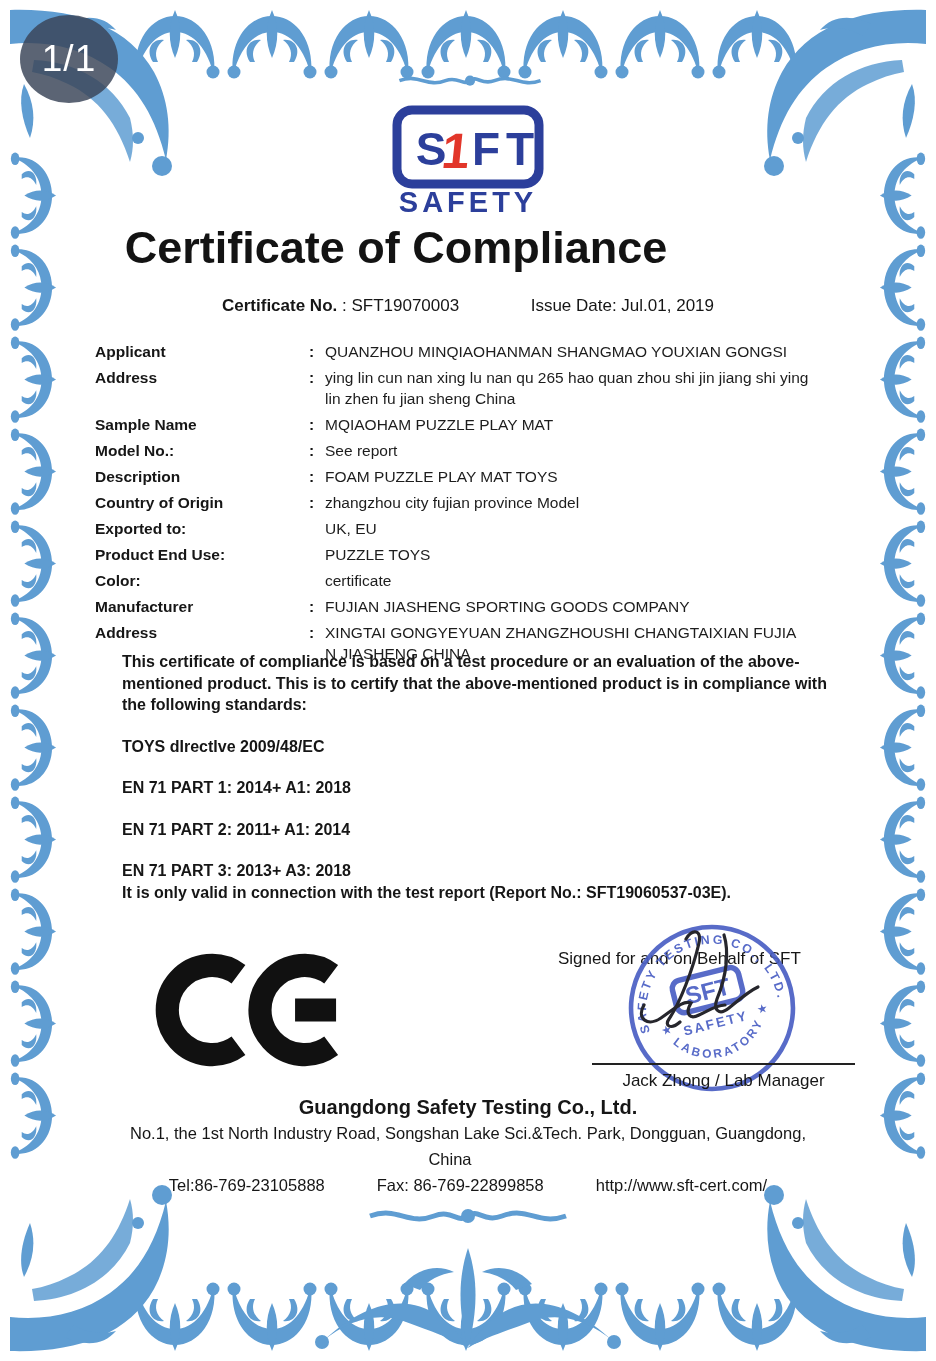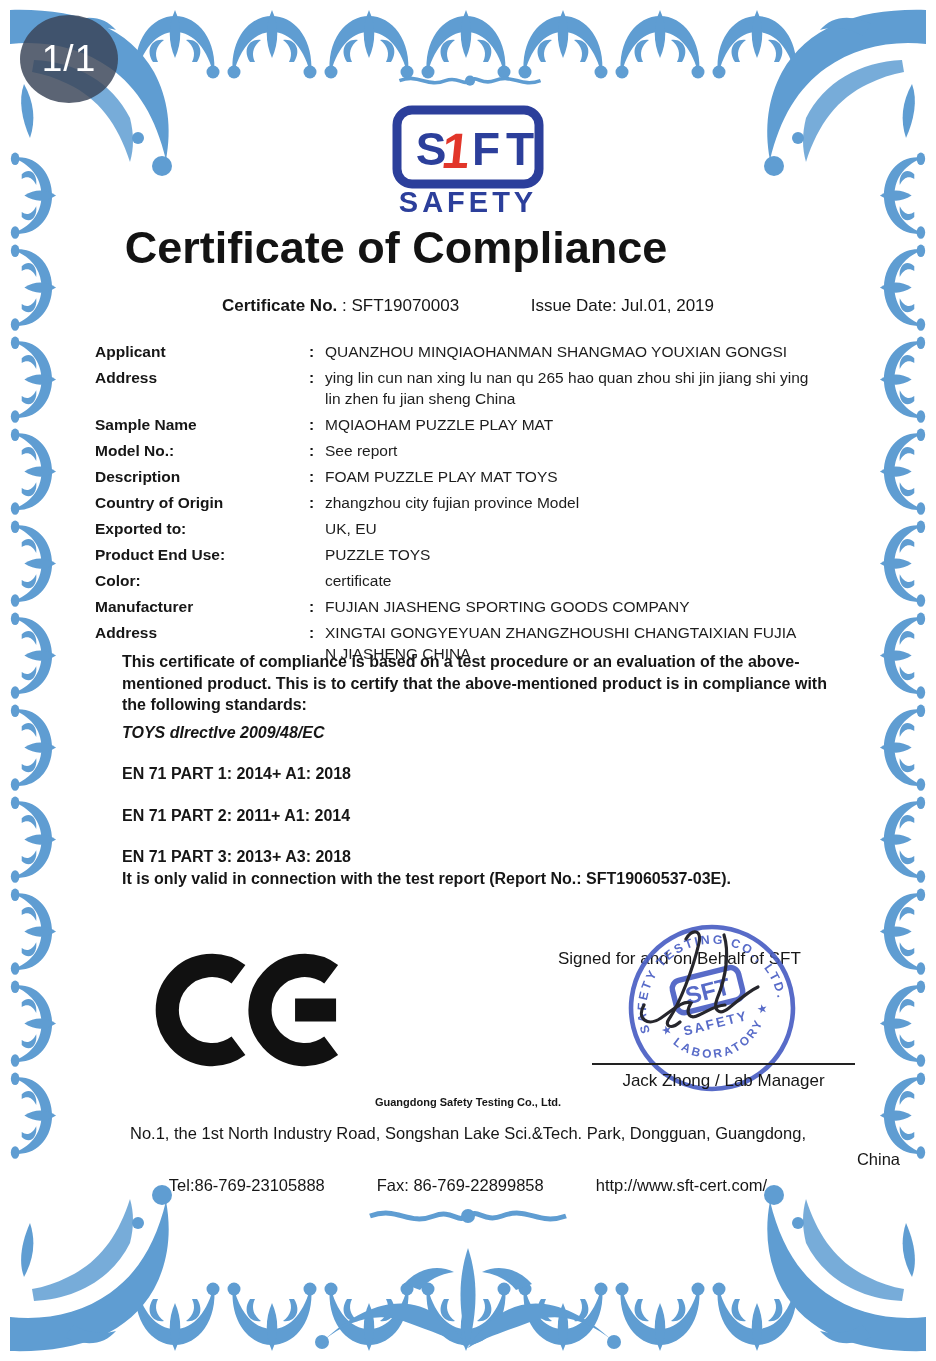--- a/index.html
+++ b/index.html
@@ -29,34 +29,34 @@
   
   #fields{left:95px;top:341px;width:760px;}
   .field-row{display:grid;grid-template-columns:214px 16px 530px;margin-bottom:5px;
     font-size:15.5px;line-height:21px;}
   .f-label{font-weight:700;}
   .f-sep{font-weight:700;}
   .f-value{white-space:pre-line;color:#1d1d1d;}
   
   #statement{left:122px;top:651px;width:712px;font-weight:700;font-size:16px;line-height:21.5px;}
   .std-line{margin-top:20px;font-size:16px;font-weight:700;}
-  .std-line:first-of-type{margin-top:6px;font-style:italic;}
+  .std-line:first-of-type{margin-top:20px;}
   #validity{font-size:16px;font-weight:700;}
   
   #ce-box{left:148px;top:945px;width:205px;height:130px;}
   
   #signed-for{left:558px;top:949px;width:300px;font-size:17px;}
   #stamp-box{left:620px;top:916px;width:184px;height:184px;opacity:.92;}
   #sig-box{left:628px;top:925px;width:160px;height:125px;}
   #sig-line{left:592px;top:1063px;width:263px;border-top:2px solid #222;height:0;}
   #sign-name{left:592px;top:1071px;width:263px;text-align:center;font-size:17px;}
   
-  #f-company{left:0;top:1096px;width:936px;text-align:center;font-size:11px;font-weight:700;}
+  #f-company{left:0;top:1096px;width:936px;text-align:center;font-size:20px;font-weight:700;}
   #f-addr1{left:0;top:1124px;width:936px;text-align:center;font-size:16.5px;}
-  #f-addr2{left:0;top:1150px;width:900px;text-align:right;font-size:16.5px;}
+  #f-addr2{left:0;top:1150px;width:900px;text-align:center;font-size:16.5px;}
   #f-contact{left:0;top:1176px;width:936px;display:flex;justify-content:center;gap:52px;font-size:16.5px;}
 </style>
 </head>
 <body>
 
 <div id="page">
 
   <svg id="border-svg" width="936" height="1361" viewBox="0 0 936 1361" aria-hidden="true">
     <defs>
       <g id="tile" fill="currentColor">

